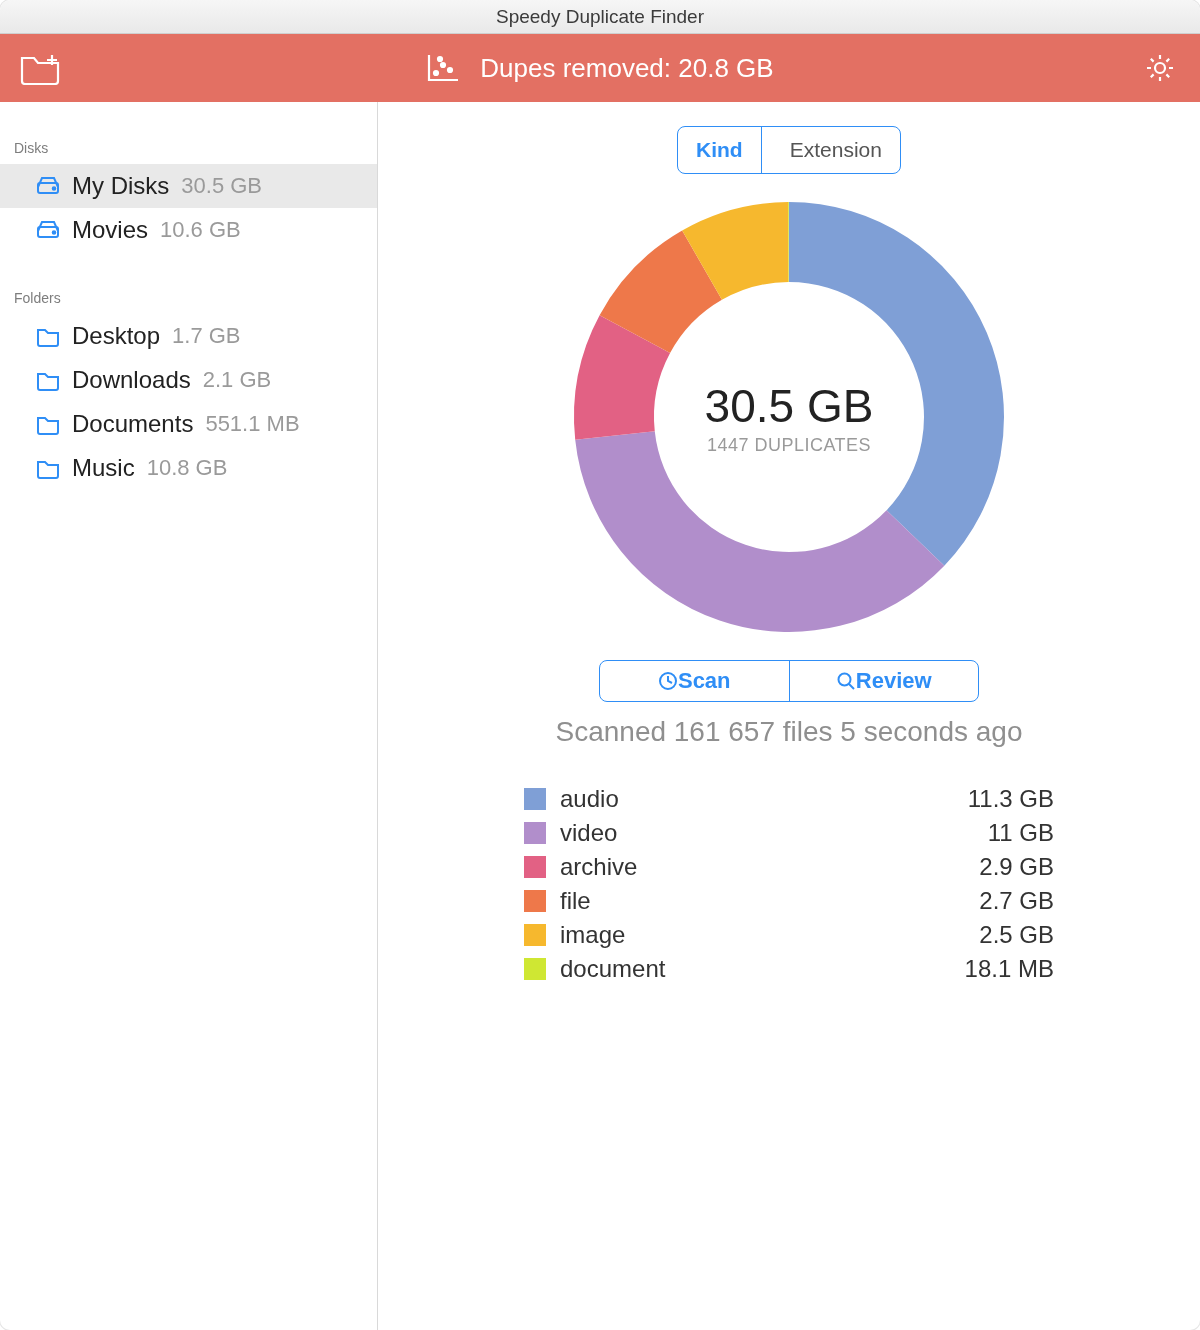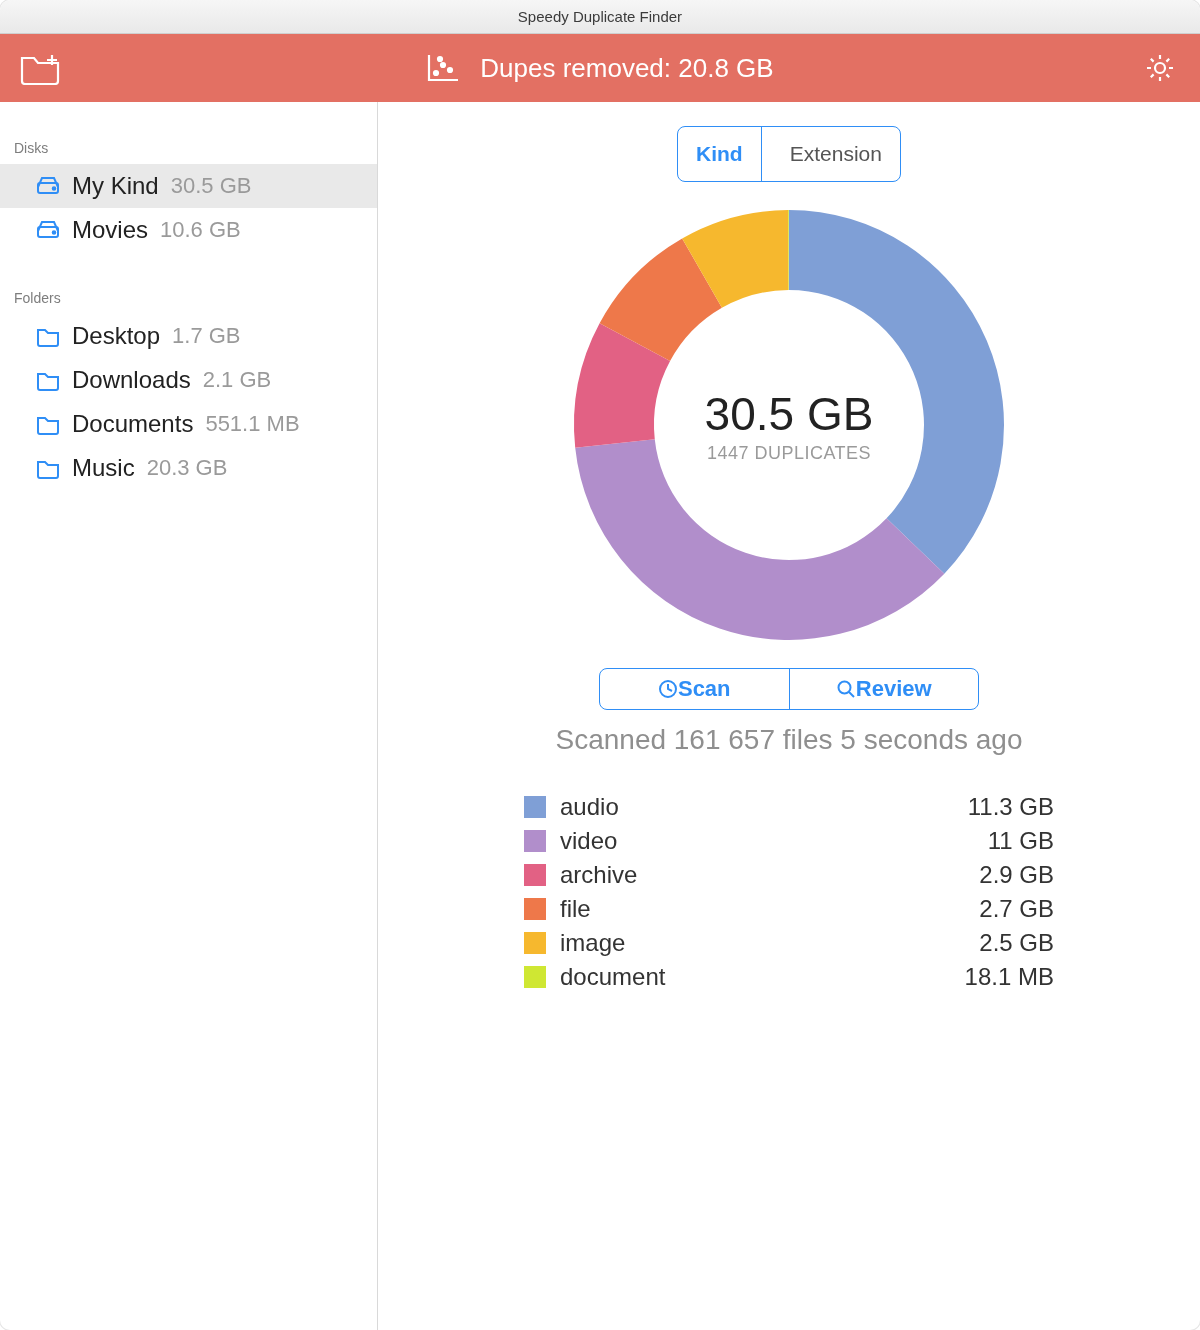--- a/index.html
+++ b/index.html
@@ -25,21 +25,21 @@
     border-radius:10px;
     box-shadow:0 0 0 1px rgba(0,0,0,0.1);
     position:relative;
   }
   
   .titlebar{
     height:var(--titlebar-h);
     background:linear-gradient(#f6f6f6,#e9e9e9);
     border-bottom:1px solid #cfcfcf;
     display:flex;align-items:center;justify-content:center;
-    font-size:15px;color:#3b3b3b;
+    font-size:19px;color:#3b3b3b;
     border-top-left-radius:10px;border-top-right-radius:10px;
   }
   
   .toolbar{
     height:var(--toolbar-h);
     background:var(--accent);
     display:flex;align-items:center;
     color:#fff;
     position:relative;
   }
@@ -83,21 +83,21 @@
   
   .main{
     flex:1;
     display:flex;flex-direction:column;align-items:center;
     padding:24px 20px 0 20px;
     position:relative;
   }
   
   .seg{
     display:flex;border:1.5px solid var(--blue);border-radius:8px;overflow:hidden;
-    height:56px;font-size:21px;
+    height:48px;font-size:21px;
   }
   .seg .segbtn{
     padding:0 18px;display:flex;align-items:center;justify-content:center;cursor:pointer;
   }
   .seg .segbtn.active{color:var(--blue);font-weight:600;}
   .seg .segbtn:not(.active){color:#555;}
   .seg .segbtn+.segbtn{border-left:1.5px solid var(--blue);padding-left:28px;}
   
   .donut-wrap{position:relative;margin-top:18px;}
   svg.donut{display:block;}
@@ -178,21 +178,21 @@
     <div class="side-section-title">Disks</div>
     <div id="disks-list">
         <div class="side-item selected">
           <span class="icon">
             <svg width="24" height="22" viewBox="0 0 24 22" fill="none" stroke="#2f8ef6" stroke-width="2">
               <rect x="2" y="8" width="20" height="10" rx="2"></rect>
               <path d="M2 12 L6 3 h12 l4 9"></path>
               <circle cx="18" cy="13.5" r="1.3" fill="#2f8ef6"></circle>
             </svg>
           </span>
-          <span class="label">My Kind</span>
+          <span class="label">My Disks</span>
           <span class="size">30.5 GB</span>
         </div>
         <div class="side-item">
           <span class="icon">
             <svg width="24" height="22" viewBox="0 0 24 22" fill="none" stroke="#2f8ef6" stroke-width="2">
               <rect x="2" y="8" width="20" height="10" rx="2"></rect>
               <path d="M2 12 L6 3 h12 l4 9"></path>
               <circle cx="18" cy="13.5" r="1.3" fill="#2f8ef6"></circle>
             </svg>
           </span>
@@ -229,21 +229,21 @@
           <span class="label">Documents</span>
           <span class="size">551.1 MB</span>
         </div>
         <div class="side-item">
           <span class="icon">
             <svg width="24" height="22" viewBox="0 0 24 22" fill="none" stroke="#2f8ef6" stroke-width="2">
               <path d="M2 5 h7 l3 3 h10 v11 a2 2 0 0 1 -2 2 H4 a2 2 0 0 1 -2 -2 Z"></path>
             </svg>
           </span>
           <span class="label">Music</span>
-          <span class="size">20.3 GB</span>
+          <span class="size">10.8 GB</span>
         </div>
       </div>
   </div>
 
   <div class="main">
 
     <div class="seg">
       <div class="segbtn active">Kind</div>
       <div class="segbtn">Extension</div>
     </div>

